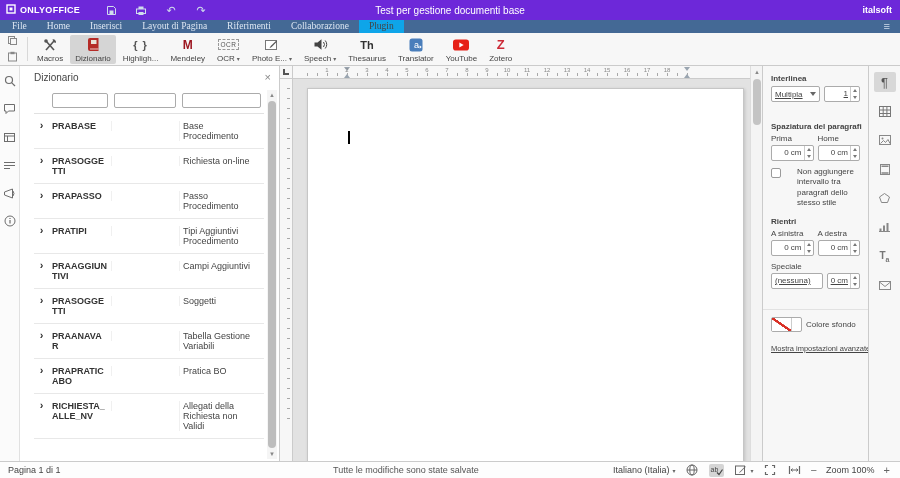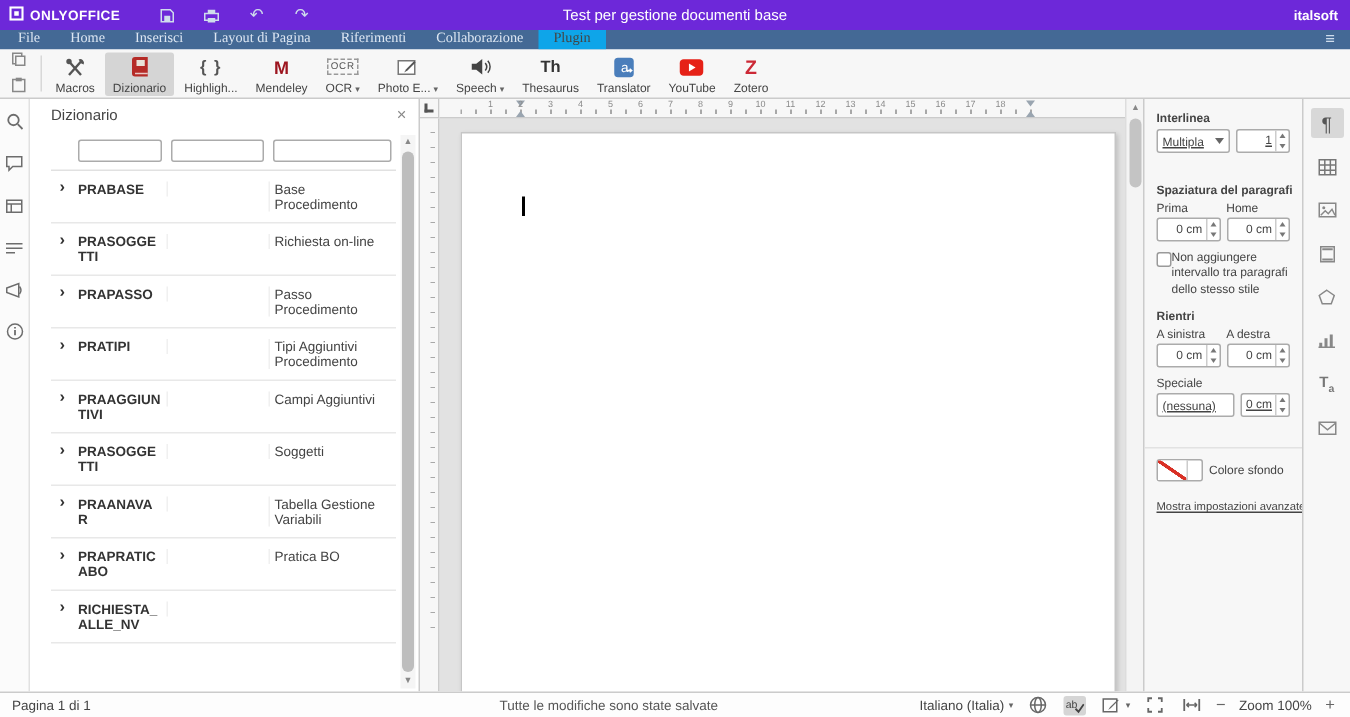--- a/index.html
+++ b/index.html
@@ -98,21 +98,21 @@
   .rp-grid { display:grid; grid-template-columns:1fr 1fr; column-gap:4px; margin-bottom:6px; }
   .sel { height:16px; background:#fff; border:1px solid #ababab; border-radius:2px; display:flex; align-items:center; justify-content:space-between; padding:0 3px; }
   .sel .chev { width:0; height:0; border-left:3.5px solid transparent; border-right:3.5px solid transparent; border-top:4px solid #666; }
   .spin { height:16px; background:#fff; border:1px solid #ababab; border-radius:2px; display:flex; align-items:stretch; }
   .spin .val { flex:1; text-align:right; padding:2px 2px 0 0; white-space:nowrap; }
   .spin .arrows { width:9px; border-left:1px solid #ccc; display:flex; flex-direction:column; }
   .spin .arrows span { flex:1; display:flex; align-items:center; justify-content:center; }
   .tri-up { width:0; height:0; border-left:2.5px solid transparent; border-right:2.5px solid transparent; border-bottom:3.5px solid #777; }
   .tri-down { width:0; height:0; border-left:2.5px solid transparent; border-right:2.5px solid transparent; border-top:3.5px solid #777; }
   .sel-md { width:50px; } .spin-sm { width:36px; } .sel-sp { width:52px;gap:41px; } .spin-sp { width:38px; }
-  .chk-row { display:flex; gap:0; margin:2px 0 8px 0; }
+  .chk-row { display:flex; gap:16px; margin:2px 0 8px 0; }
   .chk { width:10px; height:10px; flex:0 0 auto; background:#fff; border:1px solid #9a9a9a; border-radius:2px; margin-top:1px; }
   .chk-label { line-height:1.3; }
   .sep { height:1px; background:#e2e2e2; margin:7px -8px 7px -8px; }
   .color-row { display:flex; align-items:center; gap:4px; }
   .swatch-btn { display:flex; align-items:center; border:1px solid #ababab; border-radius:2px; background:#fff; height:15px; }
   .swatch { width:19px; height:13px; background:
       linear-gradient(to top right, transparent 44%, #d93025 45%, #d93025 55%, transparent 56%), #fff; }
   .swatch-chev { width:10px; display:flex; align-items:center; justify-content:center; border-left:1px solid #ccc; height:13px; }
   .adv-link { display:block; margin:12px auto 0 auto; font-size:7.5px; color:#444; text-decoration:underline; text-align:center; white-space:nowrap; }
 
@@ -387,20 +387,21 @@
               <div class="trow">
                 <div class="c-arrow">›</div>
                 <div class="c-code">PRAPRATICABO</div>
                 <div class="c-var"></div>
                 <div class="c-desc">Pratica BO</div>
               </div>
               <div class="trow">
                 <div class="c-arrow">›</div>
                 <div class="c-code">RICHIESTA_ALLE_NV</div>
                 <div class="c-var"></div>
+                <div class="c-desc">Allegati della Richiesta non Validi</div>
               </div>
             </div>
         </div>
         <div class="tbl-scroll">
           <div class="arr up">▲</div>
           <div class="thumb"></div>
           <div class="arr down">▼</div>
         </div>
       </div>
     </div>

